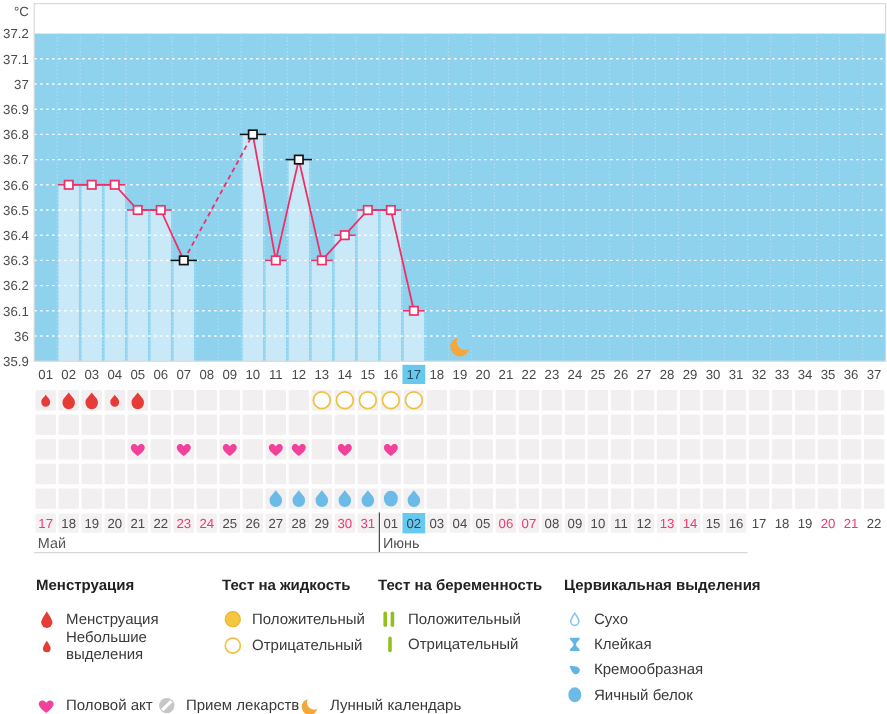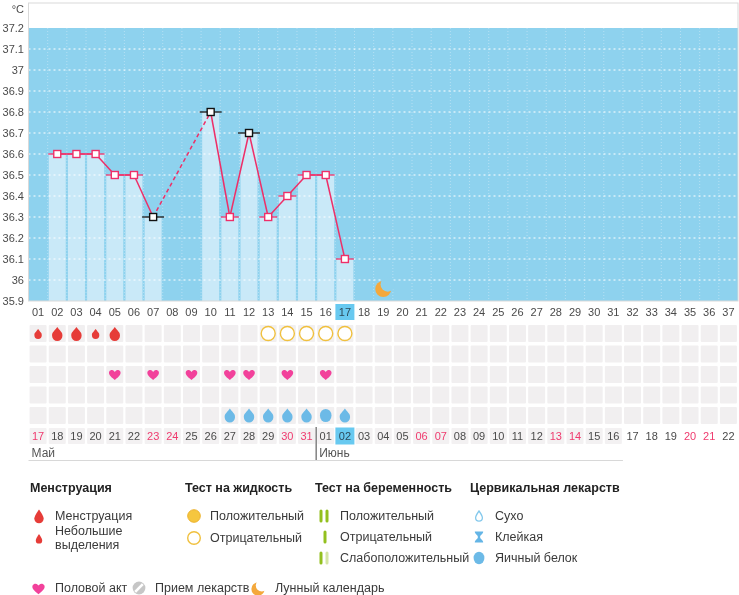--- a/index.html
+++ b/index.html
@@ -517,48 +517,47 @@
       <span>Положительный</span>
     </div>
     <div class="lg-item">
       <span class="ic">
         <svg width="16" height="16">
             <rect x="7.5" y="1.5" width="3" height="13" rx="1.5" fill="#93c01f"></rect>
           </svg>
       </span>
       <span>Отрицательный</span>
     </div>
-    <div class="lg-item">
-      <span class="ic">
-        <svg width="16" height="16">
-            <rect x="3.5" y="1.5" width="3" height="13" rx="1.5" fill="#93c01f"></rect>
-            <rect x="9.5" y="1.5" width="3" height="13" rx="1.5" fill="#d5e6a4"></rect>
-          </svg>
-      </span>
-      <span>Слабоположительный</span>
-    </div>
   </div>
 
   <div class="lg-sec compact" style="left:470px;width:180px">
-    <div class="lg-h">Цервикальная лекарств</div>
+    <div class="lg-h">Цервикальная выделения</div>
     <div class="lg-item">
       <span class="ic">
         <svg width="16" height="16">
             <path d="M8 3C8 3 4.6 7.8 4.6 9.8A3.4 3.4 0 0 0 11.4 9.8C11.4 7.8 8 3 8 3Z" fill="#fff" stroke="#85c9ec" stroke-width="1.3"></path>
           </svg>
       </span>
       <span>Сухо</span>
     </div>
     <div class="lg-item">
       <span class="ic">
         <svg width="16" height="16">
             <path d="M3.8 2.5C3.8 5.2 6.9 5.8 6.9 8C6.9 10.2 3.8 10.8 3.8 13.5L12.2 13.5C12.2 10.8 9.1 10.2 9.1 8C9.1 5.8 12.2 5.2 12.2 2.5Z" fill="#64b5e6"></path>
           </svg>
       </span>
       <span>Клейкая</span>
+    </div>
+    <div class="lg-item">
+      <span class="ic">
+        <svg width="16" height="16">
+            <path d="M8 2.6C8 2.6 4.8 7.1 4.8 9A3.2 3.2 0 0 0 11.2 9C11.2 7.1 8 2.6 8 2.6Z" fill="#64b5e6" transform="rotate(-55 8 8)"></path>
+          </svg>
+      </span>
+      <span>Кремообразная</span>
     </div>
     <div class="lg-item">
       <span class="ic">
         <svg width="16" height="16">
             <ellipse cx="8" cy="8" rx="5.4" ry="6.2" fill="#6cbae7"></ellipse>
           </svg>
       </span>
       <span>Яичный белок</span>
     </div>
   </div>

